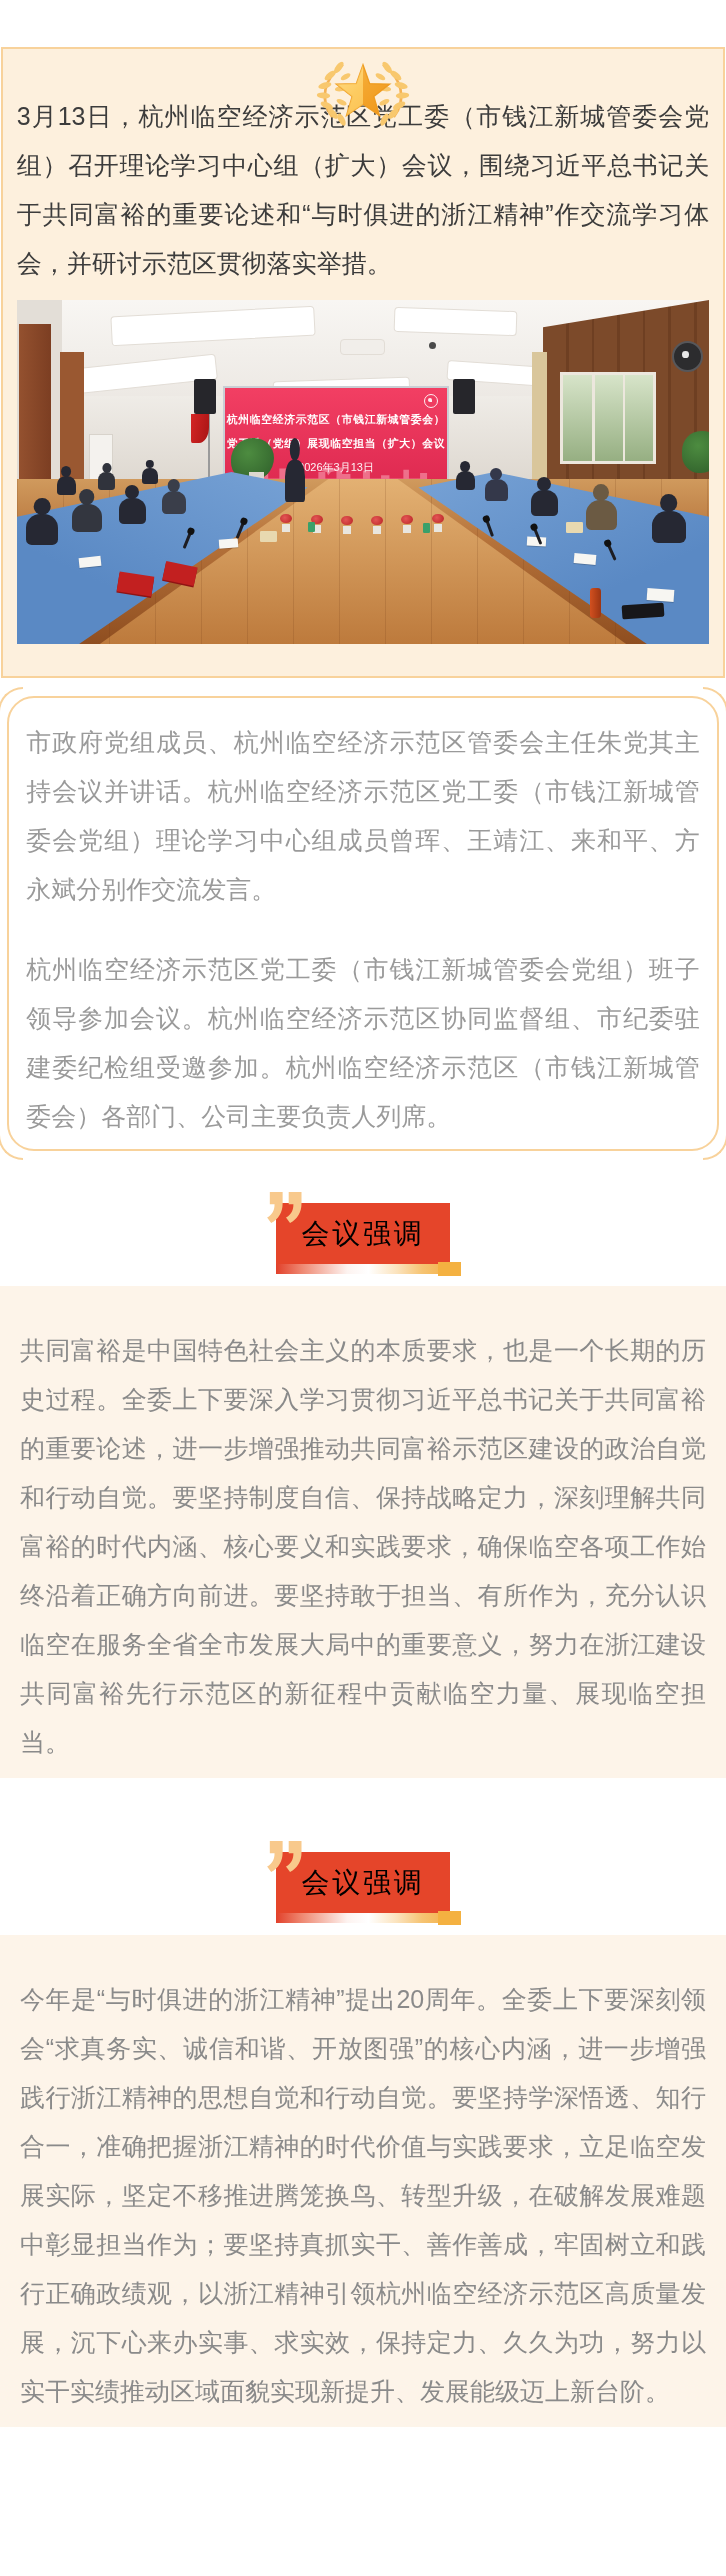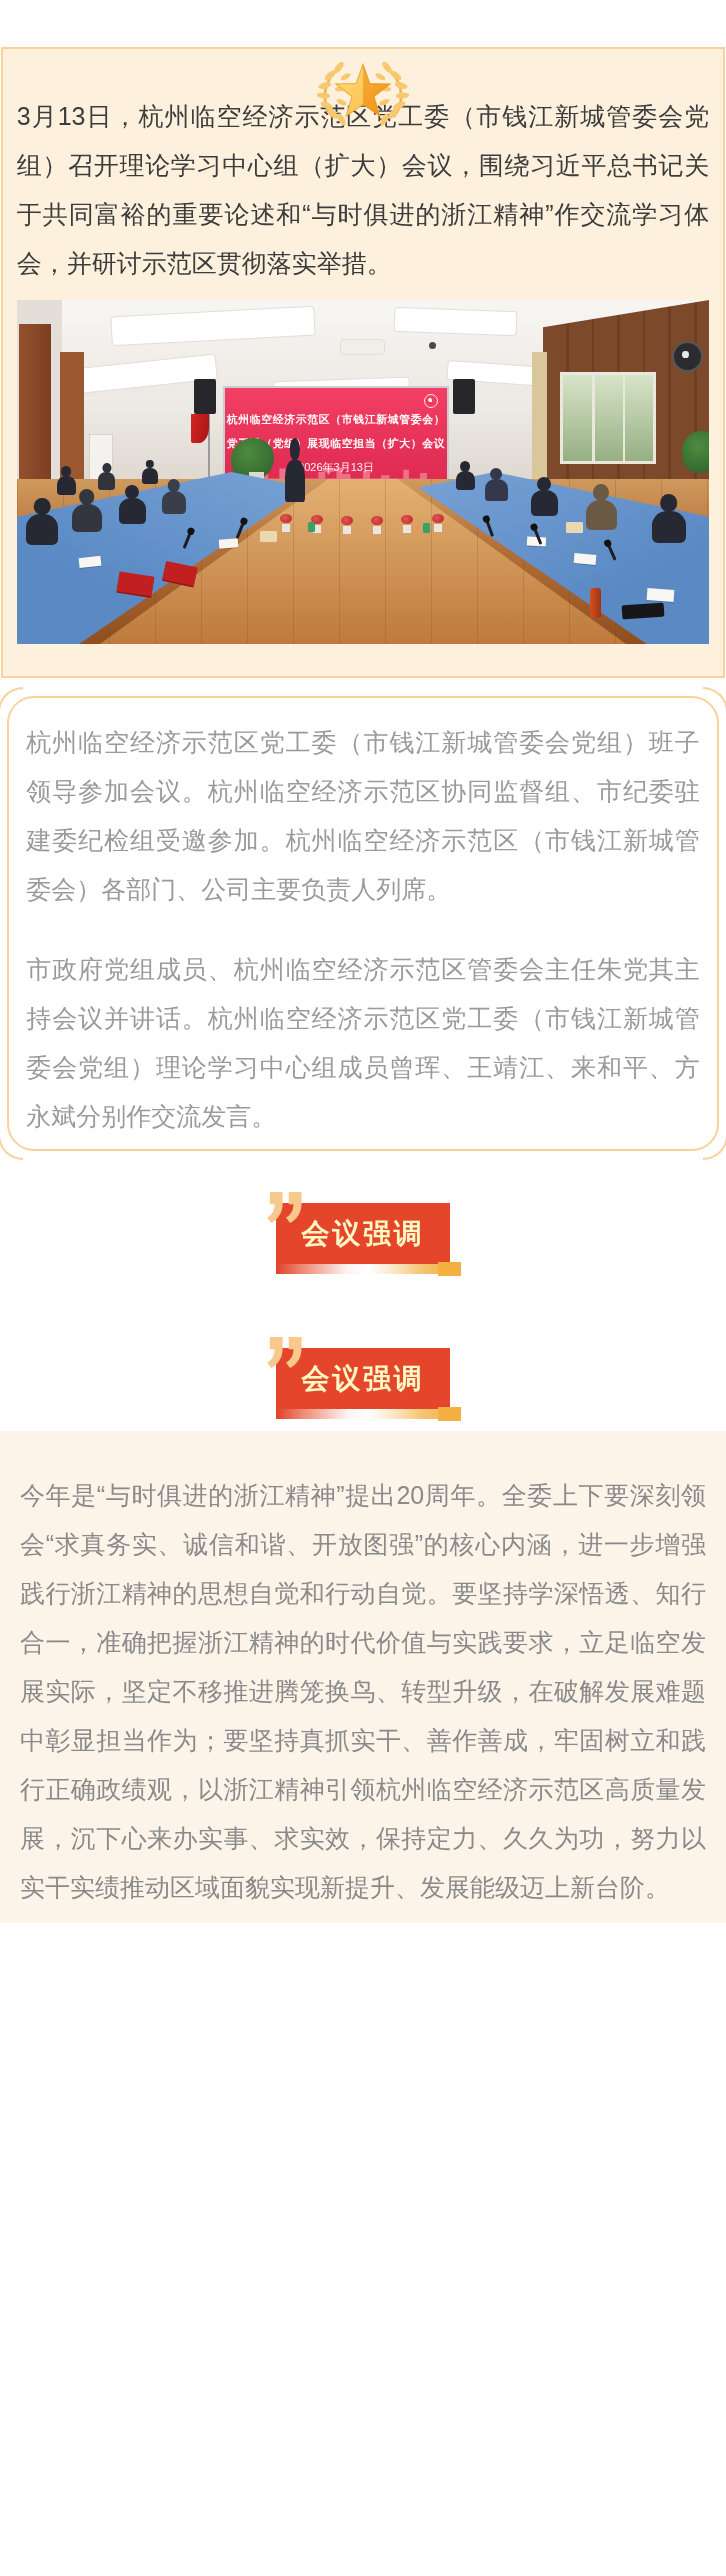--- a/index.html
+++ b/index.html
@@ -41,21 +41,21 @@
   .curl{position:absolute;width:23px;height:23px;border:0 solid #f8d29b;}
   .curl.tl{top:-10.8px;left:-10.8px;border-top:2.7px solid #f8d29b;border-left:2.7px solid #f8d29b;border-top-left-radius:27px;}
   .curl.tr{top:-10.8px;right:-10.8px;border-top:2.7px solid #f8d29b;border-right:2.7px solid #f8d29b;border-top-right-radius:27px;}
   .curl.bl{bottom:-10.8px;left:-10.8px;border-bottom:2.7px solid #f8d29b;border-left:2.7px solid #f8d29b;border-bottom-left-radius:27px;}
   .curl.br{bottom:-10.8px;right:-10.8px;border-bottom:2.7px solid #f8d29b;border-right:2.7px solid #f8d29b;border-bottom-right-radius:27px;}
 
   
   .badge{position:relative;width:max-content;margin:52px auto 12px;}
   .badge.second{margin-top:74px;}
   .badge-quote{position:absolute;top:-10.8px;left:-9.4px;z-index:2;}
-  .badge-box{position:relative;background:#e5452a;color:#fef9c3;font-size:28px;font-weight:bold;letter-spacing:2.7px;padding:0 25.6px;height:61px;line-height:61px;}
+  .badge-box{position:relative;background:#e5452a;color:#000000;font-size:28px;font-weight:normal;letter-spacing:2.7px;padding:0 25.6px;height:61px;line-height:61px;}
   .badge-bar{position:relative;height:10px;width:calc(100% + 4px);background:linear-gradient(90deg,#e2402a 0%,#ef8a74 15%,#fdf3f0 40%,#ffffff 52%,#fbe3bd 68%,#f6c473 82%,#f3ae41 100%);}
   .badge-bar::after{content:"";position:absolute;right:-6.7px;top:-2px;width:23px;height:14px;background:#f4b141;}
 
   
   .band{background:#fdf4e9;padding:40px 20px 5.4px;}
   .band p{margin:0;font-size:25px;line-height:49px;color:#8a8a8a;text-align:justify;padding-bottom:5.4px;}
 
   .bottom-space{height:44px;background:#fff;}
 </style>
 </head>
@@ -216,32 +216,35 @@
       <div class="abs" style="left:406px;top:223px;width:7.4px;height:10px;background:#3aa06a;border-radius:1.3px;"></div>
       <div class="abs" style="left:573px;top:288px;width:11.4px;height:30px;background:linear-gradient(90deg,#d2501f,#9c3512);border-radius:3.4px;"></div>
     </div>
   </section>
 
   <section class="card2">
     <i class="curl tl"></i>
     <i class="curl tr"></i>
     <i class="curl bl"></i>
     <i class="curl br"></i>
+    <p>市政府党组成员、杭州临空经济示范区管委会主任朱党其主持会议并讲话。杭州临空经济示范区党工委（市钱江新城管委会党组）理论学习中心组成员曾珲、王靖江、来和平、方永斌分别作交流发言。</p>
     <p>杭州临空经济示范区党工委（市钱江新城管委会党组）班子领导参加会议。杭州临空经济示范区协同监督组、市纪委驻建委纪检组受邀参加。杭州临空经济示范区（市钱江新城管委会）各部门、公司主要负责人列席。</p>
-    <p>市政府党组成员、杭州临空经济示范区管委会主任朱党其主持会议并讲话。杭州临空经济示范区党工委（市钱江新城管委会党组）理论学习中心组成员曾珲、王靖江、来和平、方永斌分别作交流发言。</p>
   </section>
 
   <div class="badge">
     <svg class="badge-quote" width="38" height="31" viewBox="0 0 56 46">
       <path fill="#f8c98c" d="M4,0 H23 V17 C23,30 17,40 6,46 L0,38 C8,33 11,27 11,18 H4 Z"></path>
       <path fill="#f8c98c" d="M32,0 H51 V17 C51,30 45,40 34,46 L28,38 C36,33 39,27 39,18 H32 Z"></path>
     </svg>
     <div class="badge-box">会议强调</div>
     <div class="badge-bar"></div>
   </div>
+  <section class="band">
+    <p>共同富裕是中国特色社会主义的本质要求，也是一个长期的历史过程。全委上下要深入学习贯彻习近平总书记关于共同富裕的重要论述，进一步增强推动共同富裕示范区建设的政治自觉和行动自觉。要坚持制度自信、保持战略定力，深刻理解共同富裕的时代内涵、核心要义和实践要求，确保临空各项工作始终沿着正确方向前进。要坚持敢于担当、有所作为，充分认识临空在服务全省全市发展大局中的重要意义，努力在浙江建设共同富裕先行示范区的新征程中贡献临空力量、展现临空担当。</p>
+  </section>
 
   <div class="badge second">
     <svg class="badge-quote" width="38" height="31" viewBox="0 0 56 46">
       <path fill="#f8c98c" d="M4,0 H23 V17 C23,30 17,40 6,46 L0,38 C8,33 11,27 11,18 H4 Z"></path>
       <path fill="#f8c98c" d="M32,0 H51 V17 C51,30 45,40 34,46 L28,38 C36,33 39,27 39,18 H32 Z"></path>
     </svg>
     <div class="badge-box">会议强调</div>
     <div class="badge-bar"></div>
   </div>
   <section class="band">

